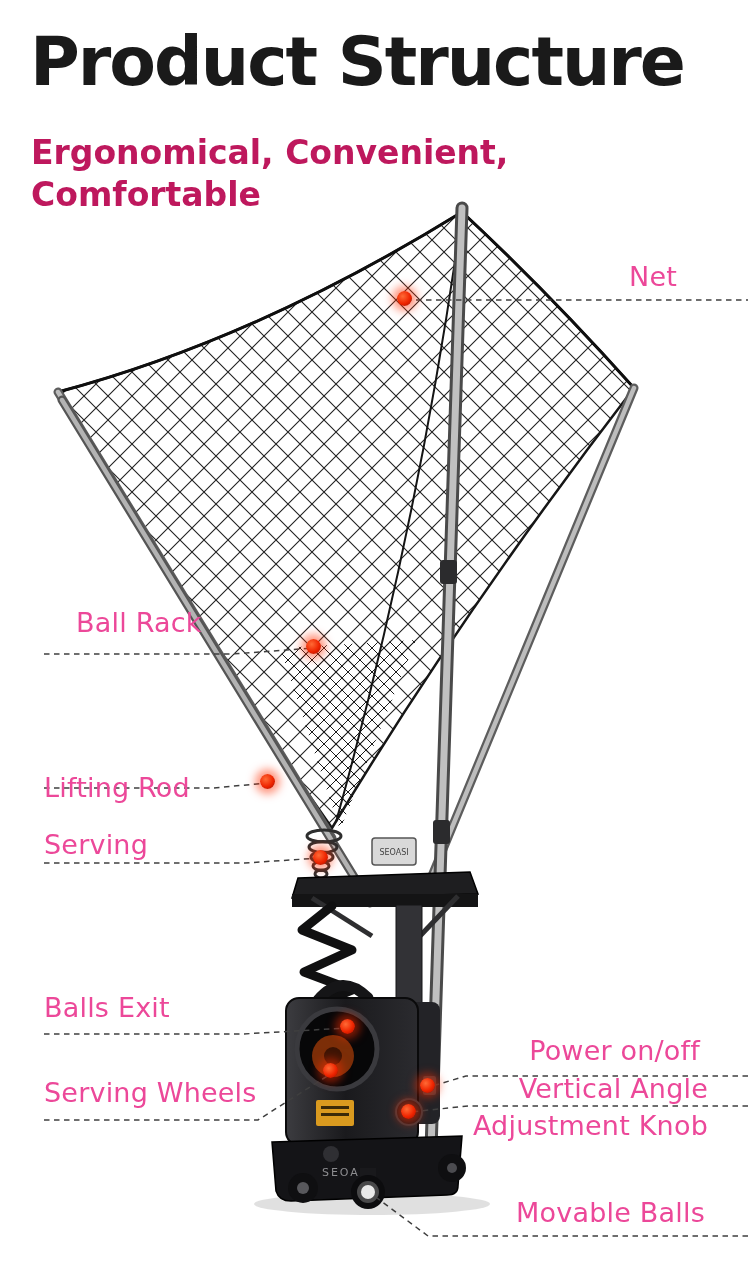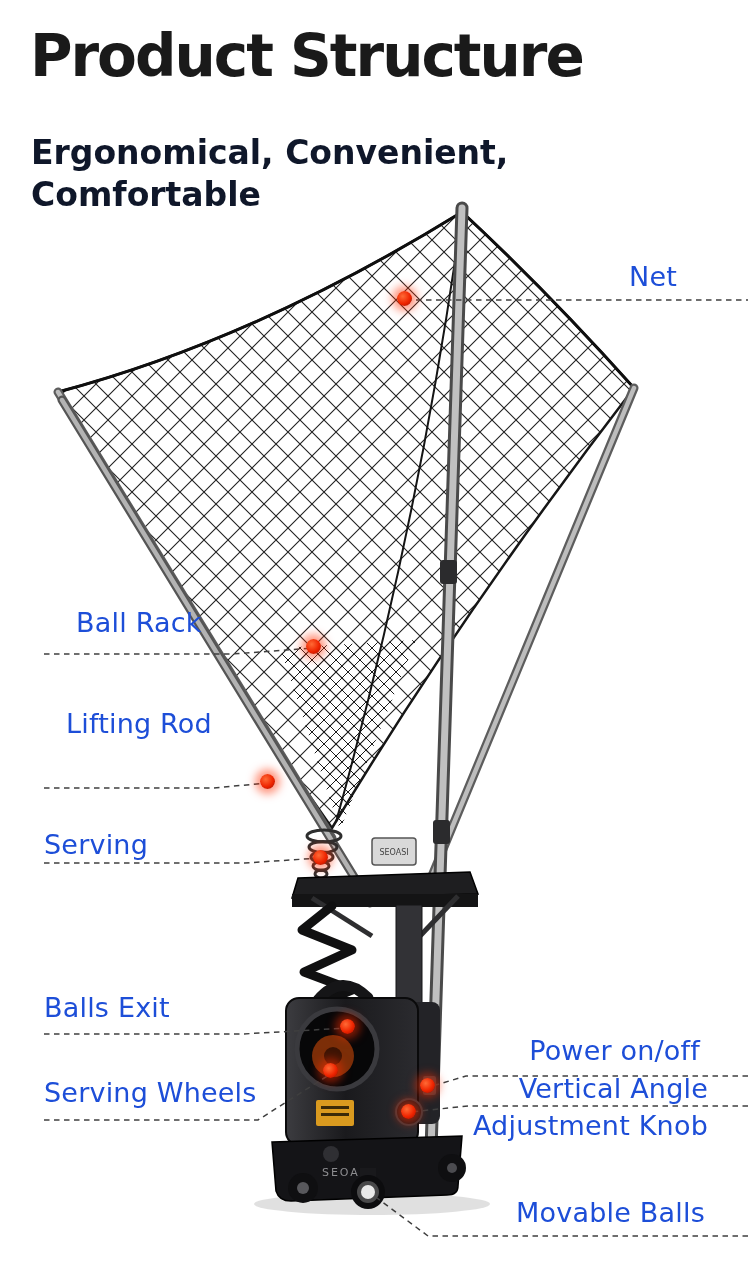--- a/index.html
+++ b/index.html
@@ -6,32 +6,32 @@
   #canvas{
     position:relative;
     width:750px;height:1286px;
     background:#ffffff;
     overflow:hidden;
     font-family:"DejaVu Sans","Liberation Sans",sans-serif;
     color:#111;
   }
   .page-title{
     position:absolute;left:30px;top:22px;
-    font-size:58px;font-weight:800;letter-spacing:-2px;
+    font-size:68px;font-weight:800;letter-spacing:-2px;
     color:#1a1a1a;white-space:nowrap;
   }
   .subtitle{
     position:absolute;left:31px;top:132px;
     font-size:33px;font-weight:700;line-height:1.28;
-    color:#0f172a;
+    color:#be185d;
   }
   .art{position:absolute;left:0;top:0;width:750px;height:1286px;}
   .lbl{
     position:absolute;
-    font-size:27px;font-weight:500;color:#1d4ed8;
+    font-size:27px;font-weight:500;color:#ec4899;
     white-space:nowrap;letter-spacing:.2px;
   }
   .lbl.right{text-align:right;}
   .two-line{line-height:37px;}
   .dot{
     position:absolute;width:15px;height:15px;margin:-8px 0 0 -8px;
     border-radius:50%;
     background:radial-gradient(circle at 38% 35%, #ff6a35 0%, #ee2400 55%, #9c0e00 100%);
     box-shadow:0 0 9px 5px rgba(255,45,0,.5);
   }
@@ -167,21 +167,21 @@
   <div class="dot" style="left:314px;top:647px;"></div>
   <div class="dot" style="left:268px;top:782px;"></div>
   <div class="dot" style="left:321px;top:858px;"></div>
   <div class="dot" style="left:348px;top:1027px;"></div>
   <div class="dot" style="left:331px;top:1071px;"></div>
   <div class="dot" style="left:428px;top:1086px;"></div>
   <div class="dot" style="left:409px;top:1112px;"></div>
 
   <div class="lbl" style="left:629px;top:261px;">Net</div>
   <div class="lbl" style="left:44px;top:607px;margin-left:32px;">Ball Rack</div>
-  <div class="lbl" style="left:44px;top:708px;margin-left:22px;">Lifting Rod</div>
+  <div class="lbl" style="left:44px;top:772px;">Lifting Rod</div>
   <div class="lbl two-line" style="left:44px;top:826px;">
     <div>Serving</div>
   </div>
   <div class="lbl" style="left:44px;top:992px;">Balls Exit</div>
   <div class="lbl right" style="right:50px;top:1035px;">Power on/off</div>
   <div class="lbl" style="left:44px;top:1077px;">Serving Wheels</div>
   <div class="lbl right two-line" style="right:42px;top:1070px;text-align:right;">
     <div>Vertical  Angle</div>
     <div>Adjustment Knob</div>
   </div>

